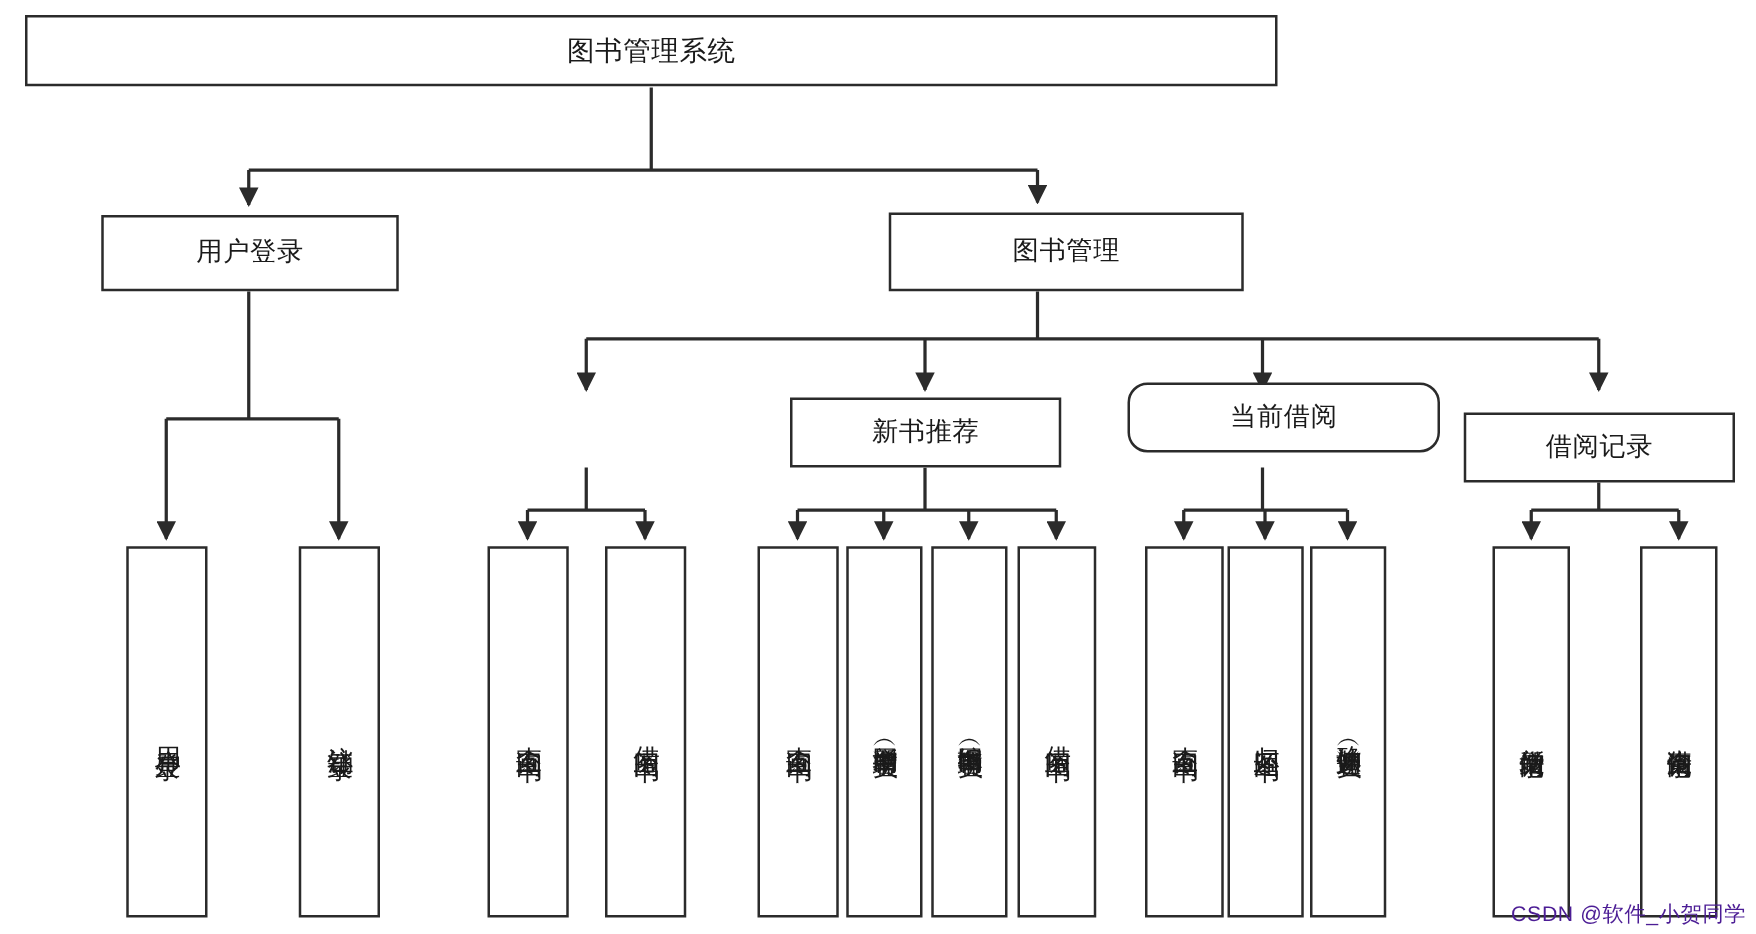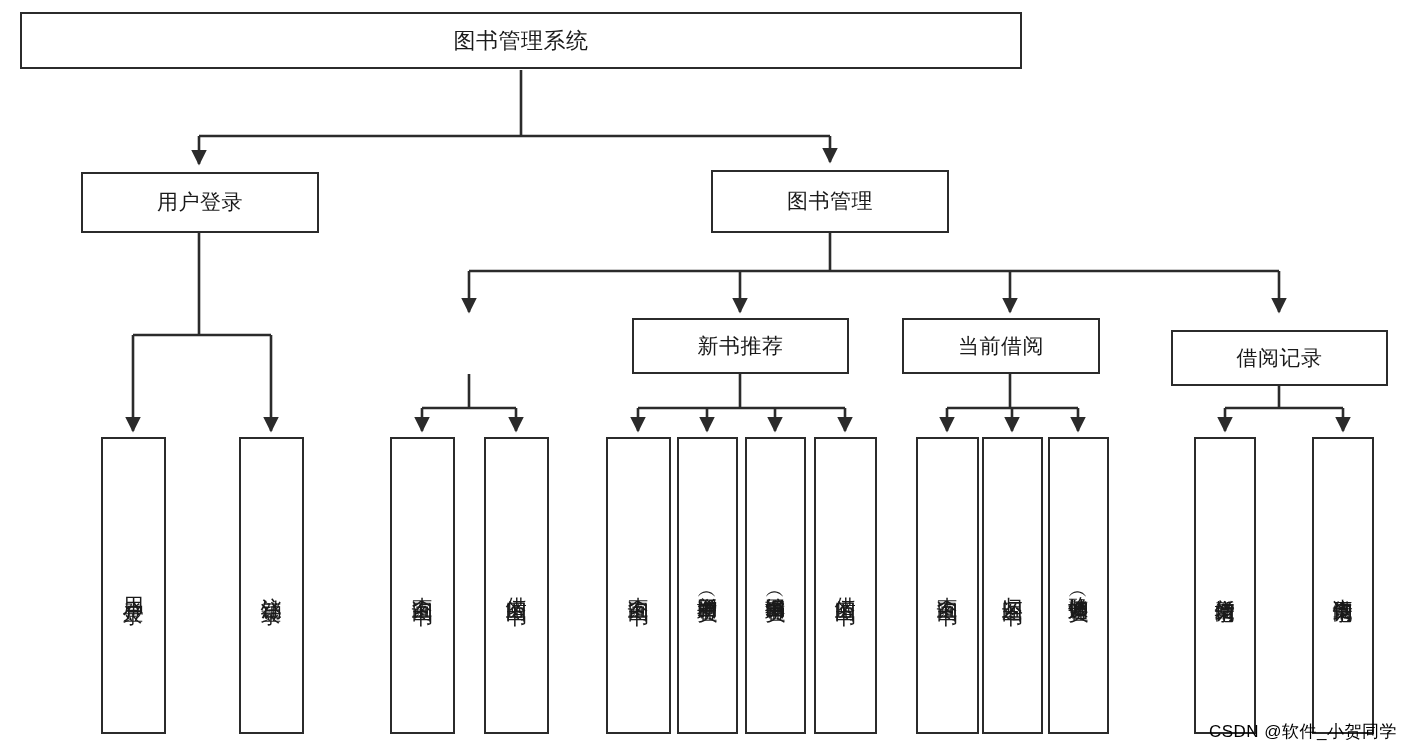--- a/index.html
+++ b/index.html
@@ -65,21 +65,21 @@
   }
   .v-node.tight .node-label {
     letter-spacing: 1px;
     font-size: 20px;
   }
   .watermark {
     position: absolute;
     right: 8px;
     bottom: 4px;
     font-size: 17px;
-    color: #000000;
+    color: #4c1d95;
     z-index: 5;
     white-space: nowrap;
     letter-spacing: 0.5px;
   }
 </style>
 </head>
 <body>
 
 <div id="canvas">
 
@@ -135,28 +135,28 @@
     </g>
   </svg>
 
   <div class="node h-node root" style="left:20px; top:12px; width:1002px; height:57px;">
     <span class="node-label">图书管理系统</span>
   </div>
 
   <div class="node h-node" style="left:81px; top:172px; width:238px; height:61px;">
     <span class="node-label">用户登录</span>
   </div>
-  <div class="node h-node" style="left:711px; top:170px; width:238px; height:63px;">
+  <div class="node h-node" style="left:711px; top:170px; width:284px; height:63px;">
     <span class="node-label">图书管理</span>
   </div>
 
   <div class="node h-node" style="left:632px; top:318px; width:217px; height:56px;">
     <span class="node-label">新书推荐</span>
   </div>
-  <div class="node h-node" style="left:902px; top:318px; width:198px; height:56px;">
+  <div class="node h-node" style="left:902px; top:306px; width:250px; height:56px;border-radius:16px;">
     <span class="node-label">当前借阅</span>
   </div>
   <div class="node h-node" style="left:1171px; top:318px; width:217px; height:56px;margin-top:12px;">
     <span class="node-label">借阅记录</span>
   </div>
 
   <div class="node v-node" style="left:101px; top:437px; width:65px; height:297px;">
     <span class="node-label">用户登录</span>
   </div>
   <div class="node v-node" style="left:239px; top:437px; width:65px; height:297px;">

